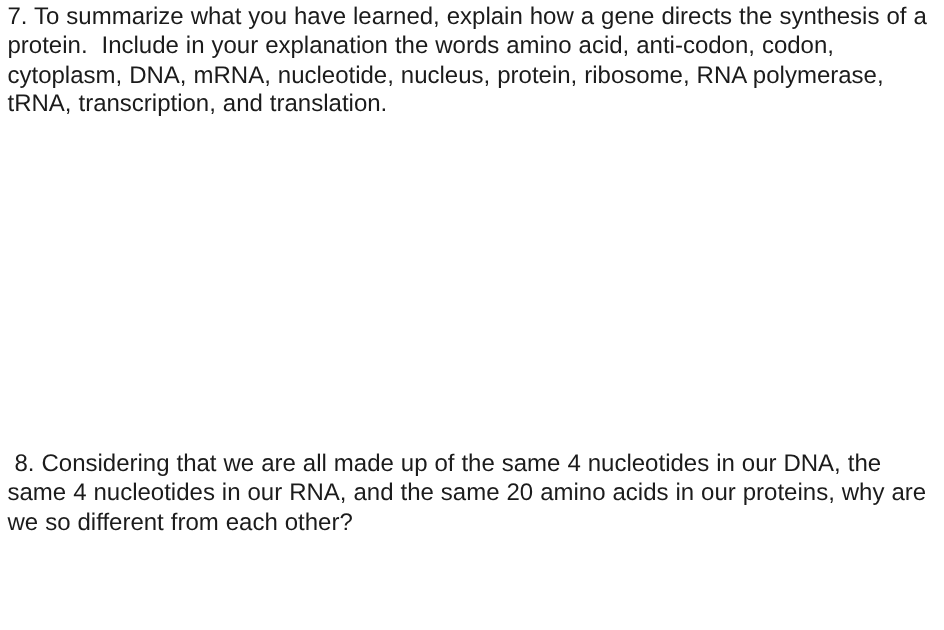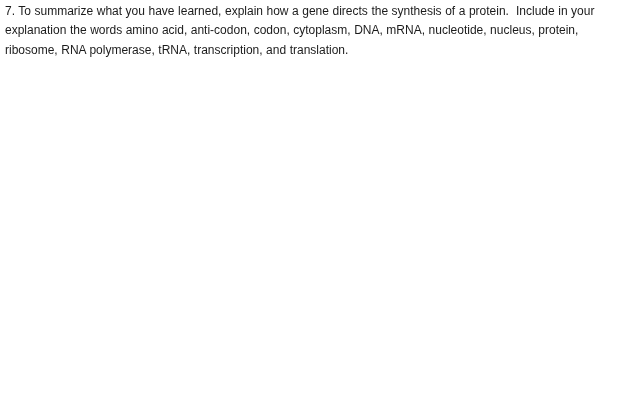--- a/index.html
+++ b/index.html
@@ -17,27 +17,28 @@
     position: relative;
     width: 629px;
     height: 420px;
     background: #ffffff;
   }
   .question {
     position: absolute;
     left: 5px;
     width: 617px;
     margin: 0;
-    font-size: 12px;
+    font-size: 16px;
     line-height: 19.3px;
     color: #1b1b1b;
     white-space: pre-wrap;
     word-spacing: 0.2px;
   }
   .question-7 { top: 2px; }
   .question-8 { top: 300px; }
 </style>
 </head>
 <body>
 
 <div class="page">
   <p class="question question-7">7. To summarize what you have learned, explain how a gene directs the synthesis of a protein.  Include in your explanation the words amino acid, anti-codon, codon, cytoplasm, DNA, mRNA, nucleotide, nucleus, protein, ribosome, RNA polymerase, tRNA, transcription, and translation.</p>
+  <p class="question question-8"> 8. Considering that we are all made up of the same 4 nucleotides in our DNA, the same 4 nucleotides in our RNA, and the same 20 amino acids in our proteins, why are we so different from each other?</p>
 </div>
 
 </body></html>

